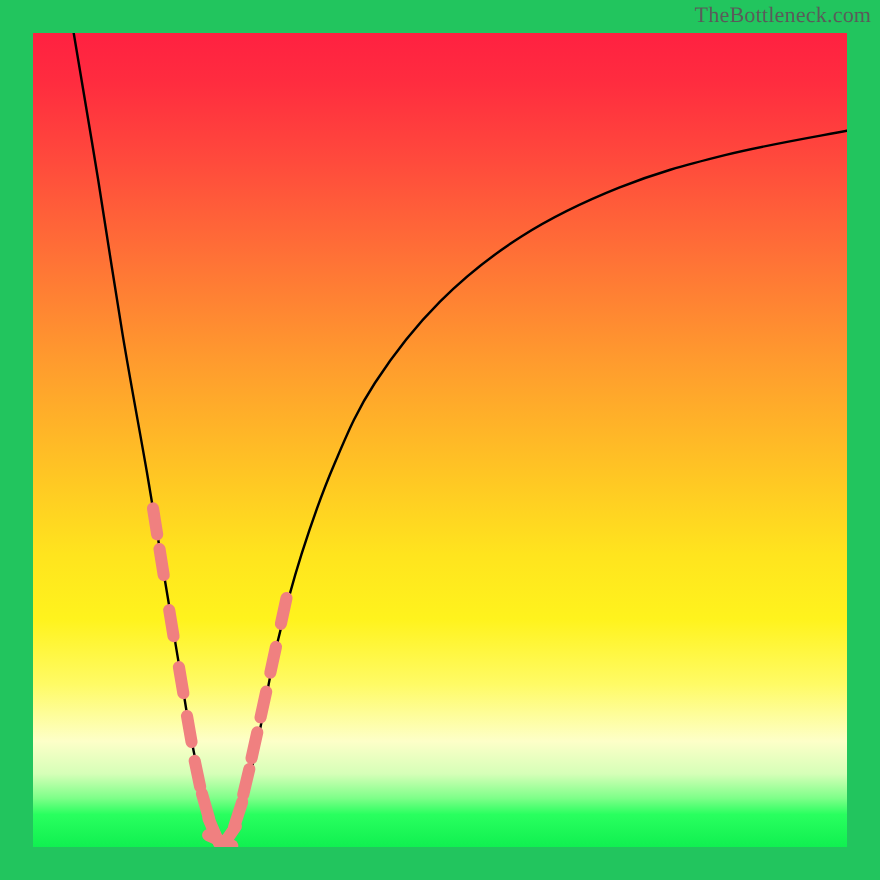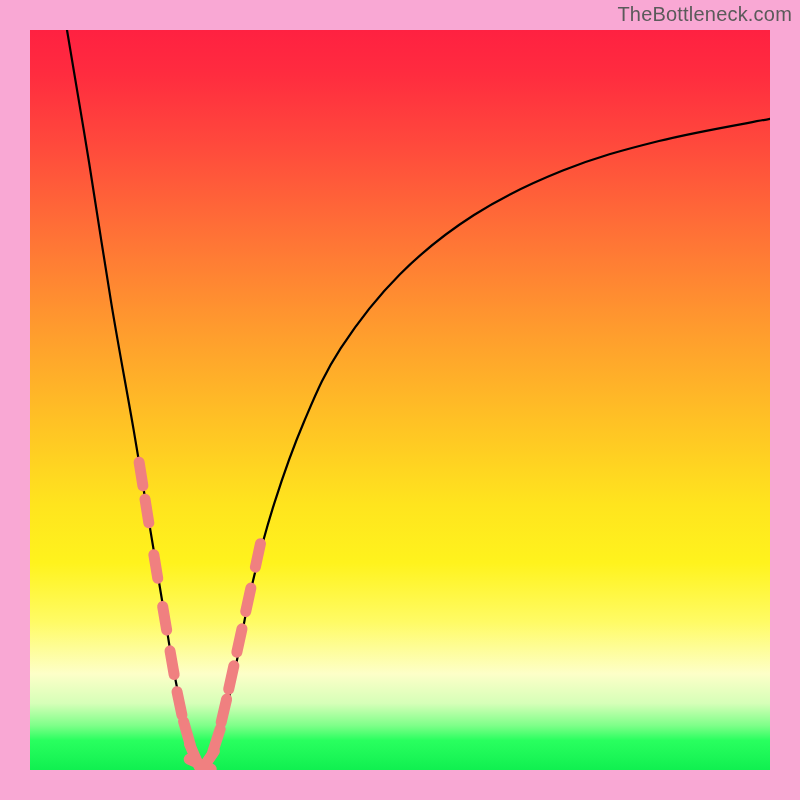--- a/index.html
+++ b/index.html
@@ -8,21 +8,22 @@
     width: 800px;
     height: 800px;
     overflow: hidden;
     background: #000;
     font-family: Arial, Helvetica, sans-serif;
   }
   .frame {
     position: relative;
     width: 800px;
     height: 800px;
-    background: #f9a8d4;
+    background: #22c55e;
+    font-family: Liberation Serif, serif;
   }
   .plot-area {
     position: absolute;
     left: 30px;
     top: 30px;
     width: 740px;
     height: 740px;
     overflow: hidden;
   }
   .gradient-fill {

